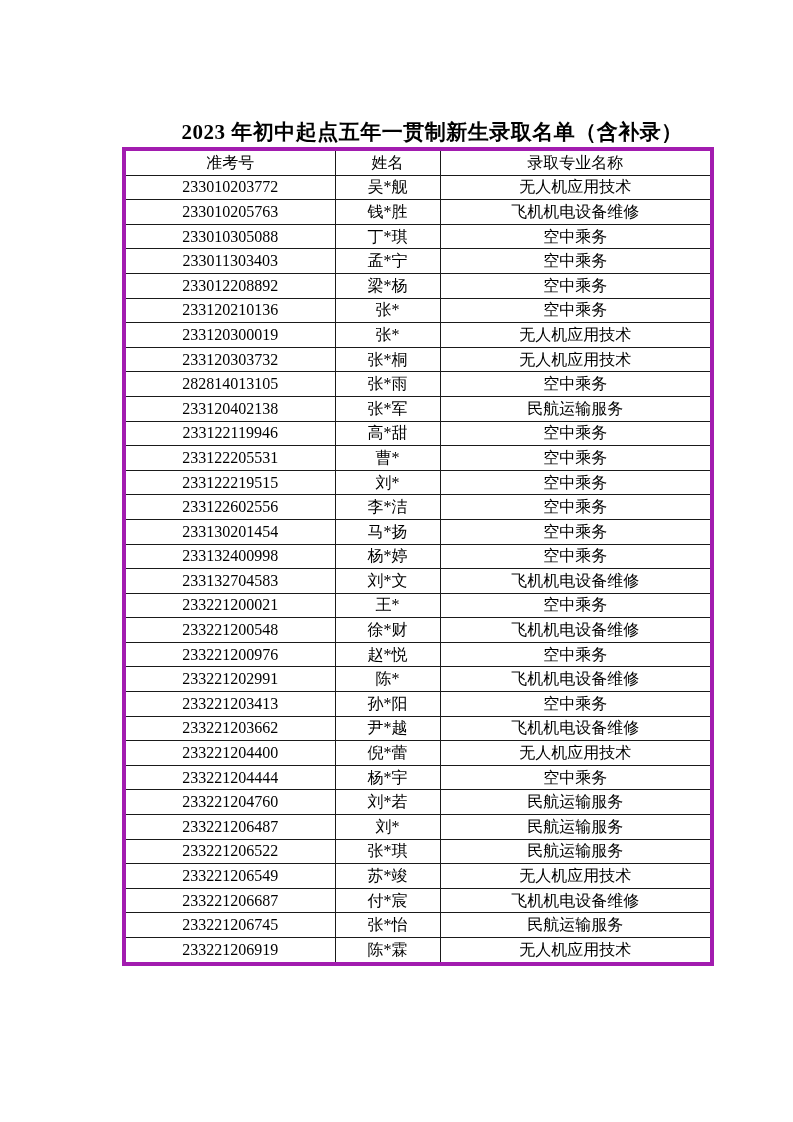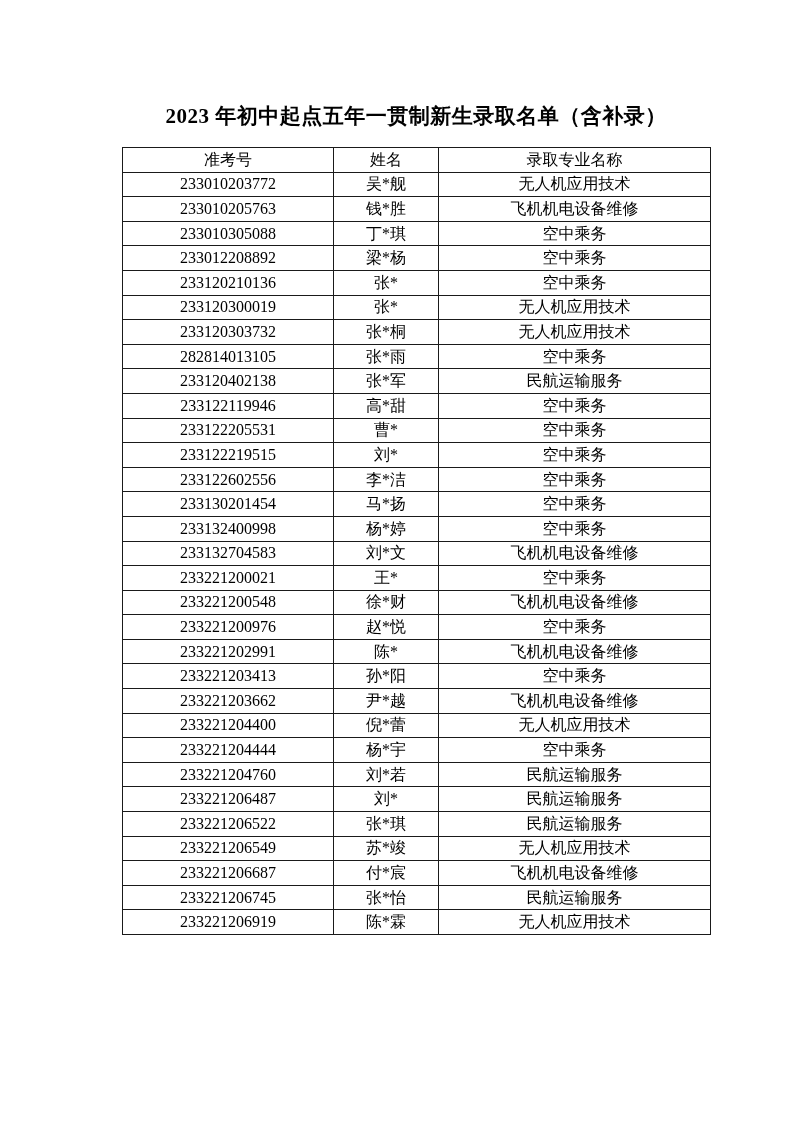--- a/index.html
+++ b/index.html
@@ -13,35 +13,35 @@
     position: relative;
     font-family: "Liberation Serif", "DejaVu Serif", serif;
     color: #000000;
     overflow: hidden;
   }
   .doc-title {
     position: absolute;
     left: 122px;
     top: 102px;
     width: 588px;
-    margin: 0;
+    margin: 16px;
     text-align: center;
     font-size: 21px;
     font-weight: bold;
     white-space: nowrap;
     letter-spacing: 0.5px;
   }
   table.admission-table {
     position: absolute;
     left: 122px;
     top: 147px;
     width: 588px;
     border-collapse: collapse;
     table-layout: fixed;
-    border: 1px solid #a21caf;
+    border: 4px solid #a21caf;
   }
   table.admission-table th,
   table.admission-table td {
     border: 1px solid #1a1a1a;
     height: 23.6px;
     padding: 0 2px;
     text-align: center;
     vertical-align: middle;
     font-size: 16px;
     font-weight: normal;
@@ -83,20 +83,25 @@
           <td>233010205763</td>
           <td>钱*胜</td>
           <td>飞机机电设备维修</td>
         </tr>
         <tr>
           <td>233010305088</td>
           <td>丁*琪</td>
           <td>空中乘务</td>
         </tr>
         <tr>
+          <td>233011303403</td>
+          <td>孟*宁</td>
+          <td>空中乘务</td>
+        </tr>
+        <tr>
           <td>233012208892</td>
           <td>梁*杨</td>
           <td>空中乘务</td>
         </tr>
         <tr>
           <td>233120210136</td>
           <td>张*</td>
           <td>空中乘务</td>
         </tr>
         <tr>

